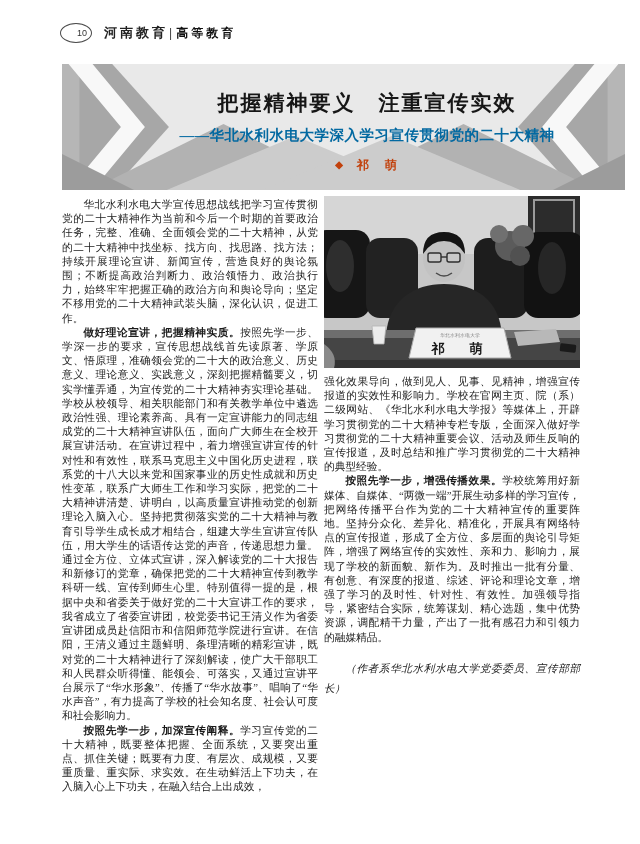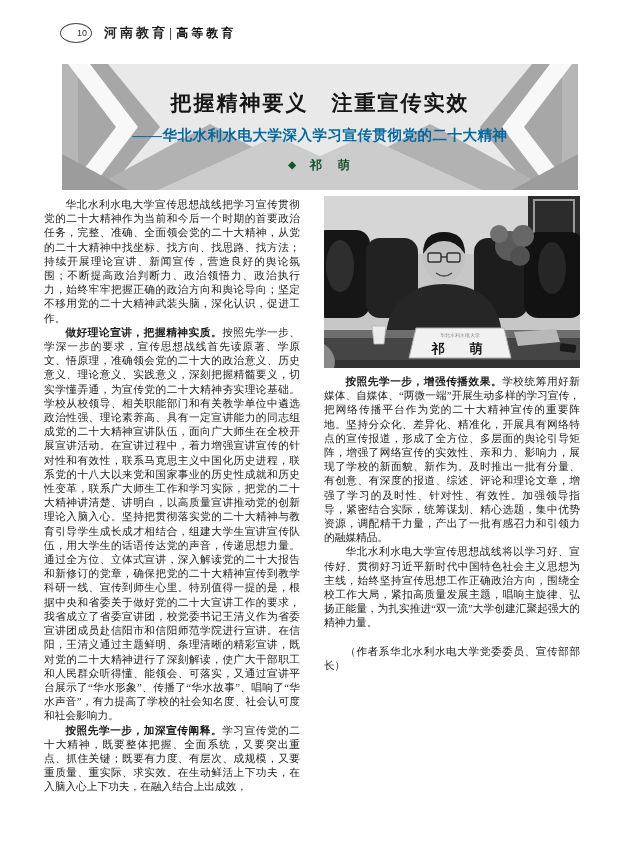--- a/index.html
+++ b/index.html
@@ -14,45 +14,45 @@
   }
   .pagenum{
     width:18px;height:18px;border:1px solid #4a4a4a;border-radius:50%;
     display:flex;align-items:center;justify-content:center;
     font-size:9px;color:#333;box-shadow:0 0 0 1px #fff inset;padding-left:12px;
   }
   .journal{font-size:13px;letter-spacing:3px;margin-left:12px;color:#222;font-weight:600;}
   .divider{margin:0 4px 0 1px;color:#444;font-weight:300;font-size:12px;}
   .section{font-size:12px;letter-spacing:3px;font-weight:bold;color:#111;}
   
-  .banner{position:absolute;left:62px;top:64px;width:516px;height:126px;}
+  .banner{position:absolute;left:62px;top:64px;width:516px;height:126px;padding-left:47px;}
   .banner-bg{position:absolute;left:0;top:0;width:100%;height:100%;}
   .banner-text{position:relative;text-align:center;z-index:2;}
   .title{
     margin:25px 0 0;font-family:"Liberation Sans",sans-serif;font-weight:bold;
     font-size:21px;letter-spacing:2px;color:#161616;
   }
   .subtitle{margin:9px 0 0;font-size:14.5px;font-weight:bold;letter-spacing:0.5px;color:#0369a1;}
-  .author-line{margin-top:12px;font-size:12px;font-weight:bold;color:#14532d;letter-spacing:2px;}
+  .author-line{margin-top:12px;font-size:12px;font-weight:bold;color:#c2410c;letter-spacing:2px;}
   .author-bullet{font-size:10px;margin-right:12px;vertical-align:1px;}
   
   .col{
     position:absolute;width:256px;font-size:10.7px;line-height:14.2px;
     text-align:justify;color:#1b1b1b;
   }
-  .col-left{left:44px;top:197px;height:615px;overflow:hidden;}
+  .col-left{left:62px;top:197px;height:615px;overflow:hidden;}
   .col-right{left:324px;top:196px;}
   .col p{margin:0;text-indent:2em;}
   .col p.flush{text-indent:0;}
   .lead{font-weight:bold;margin-top:15px;}
   
   .photo{margin:0 0 6px;width:256px;height:172px;display:block;}
   .photo svg{display:block;width:256px;height:172px;background:#c9c9c9;}
   
-  .author-note{margin-top:15px !important;font-size:10.6px;line-height:14px;}
+  .author-note{font-style:italic;margin-top:15px !important;font-size:10.6px;line-height:20px;}
   .editor{
     margin-top:18px !important;text-align:right;padding-right:26px;
     font-weight:bold;text-indent:0 !important;font-size:11px;letter-spacing:1px;
   }
 </style>
 </head>
 <body>
 
 <div class="page">
 
@@ -156,20 +156,20 @@
         <g>
           <polygon points="92,132 180,132 187,162 85,162" fill="#f1f1f1" stroke="#adadad" stroke-width="1"></polygon>
           <text x="136" y="141" text-anchor="middle" font-size="5" fill="#8a8a8a" font-family="Liberation Serif, serif">华北水利水电大学</text>
           <text x="136" y="157" text-anchor="middle" font-size="13" fill="#1a1a1a" font-weight="bold" font-family="Liberation Serif, serif" letter-spacing="6">祁　萌</text>
         </g>
 
         <path d="M0,172 L0,148 Q14,158 10,172 Z" fill="#8a8a8a"></path>
       </svg>
     </figure>
 
+    <p class="flush"><span class="lead"></span><span>强化效果导向，做到见人、见事、见精神，增强宣传报道的实效性和影响力。学校在官网主页、院（系）二级网站、《华北水利水电大学报》等媒体上，开辟学习贯彻党的二十大精神专栏专版，全面深入做好学习贯彻党的二十大精神重要会议、活动及师生反响的宣传报道，及时总结和推广学习贯彻党的二十大精神的典型经验。</span></p>
     <p><span class="lead">按照先学一步，增强传播效果。</span><span>学校统筹用好新媒体、自媒体、“两微一端”开展生动多样的学习宣传，把网络传播平台作为党的二十大精神宣传的重要阵地。坚持分众化、差异化、精准化，开展具有网络特点的宣传报道，形成了全方位、多层面的舆论引导矩阵，增强了网络宣传的实效性、亲和力、影响力，展现了学校的新面貌、新作为。及时推出一批有分量、有创意、有深度的报道、综述、评论和理论文章，增强了学习的及时性、针对性、有效性。加强领导指导，紧密结合实际，统筹谋划、精心选题，集中优势资源，调配精干力量，产出了一批有感召力和引领力的融媒精品。</span></p>
-    <p><span class="lead"></span><span>华北水利水电大学宣传思想战线将以学习好、宣传好、贯彻好习近平新时代中国特色社会主义思想为主线，始终坚持宣传思想工作正确政治方向，围绕全校工作大局，紧扣高质量发展主题，唱响主旋律、弘扬正能量，为扎实推进“双一流”大学创建汇聚起强大的精神力量。</span></p>
 
     <p class="author-note">（作者系华北水利水电大学党委委员、宣传部部长）</p>
 
   </div>
 
 </div>
 
 </body></html>

